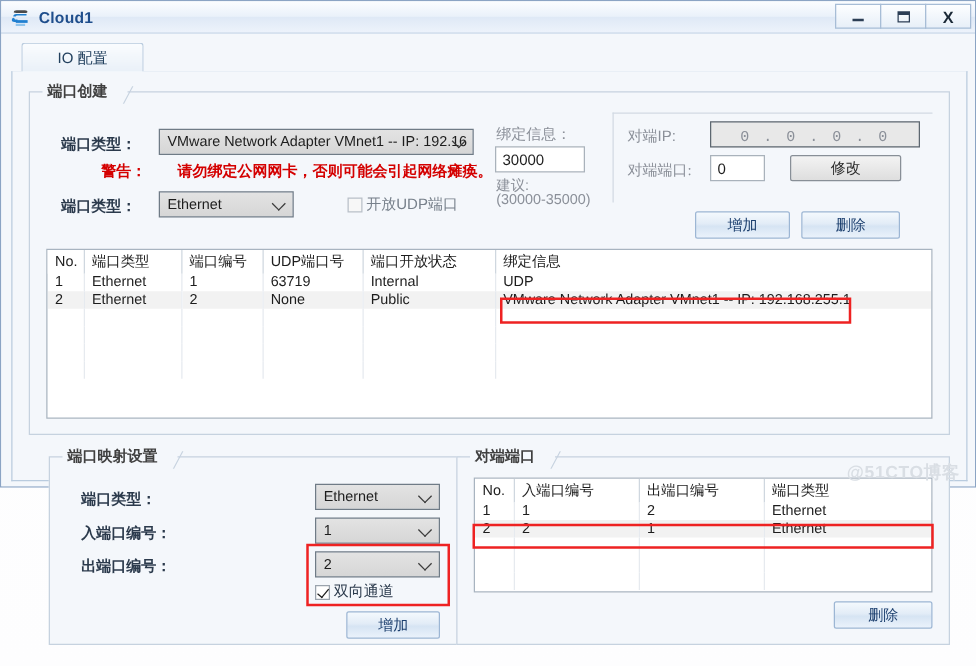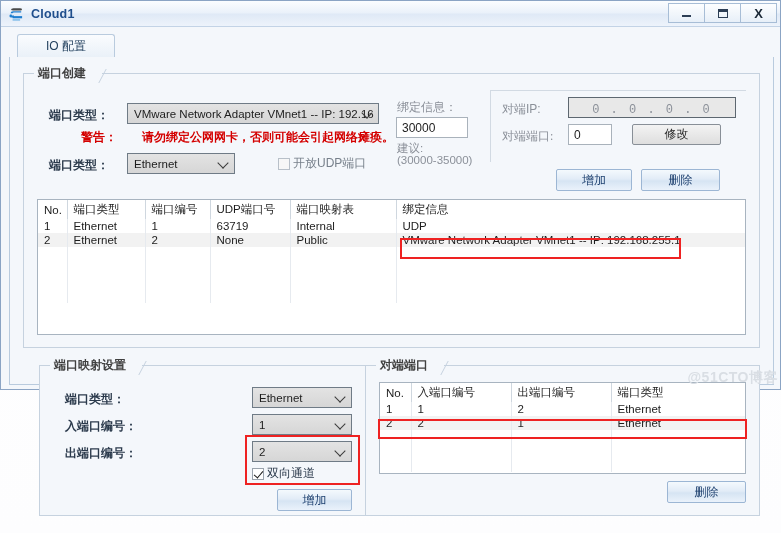--- a/index.html
+++ b/index.html
@@ -239,21 +239,21 @@
 
   
   .redbox {
     position: absolute;
     border: 2px solid #ee2222;
     pointer-events: none;
   }
 
   .watermark {
     position: absolute;
-    right: 2px; bottom: 2px;
+    right: 12px; bottom: 2px;
     font-size: 14px;
     color: #d9dee4;
     letter-spacing: .5px;
     font-weight: bold;
   }
 </style>
 </head>
 <body>
 
 <div id="app">
@@ -355,21 +355,21 @@
                 <col style="width:80px">
                   <col style="width:106px">
                   <col>
               </colgroup>
               <thead>
                 <tr>
                   <th>No.</th>
                   <th>端口类型</th>
                   <th>端口编号</th>
                   <th>UDP端口号</th>
-                  <th>端口映射表</th>
+                  <th>端口开放状态</th>
                   <th>绑定信息</th>
                 </tr>
               </thead>
               <tbody>
                 <tr>
                   <td>1</td>
                   <td>Ethernet</td>
                   <td>1</td>
                   <td>63719</td>
                   <td>Internal</td>

